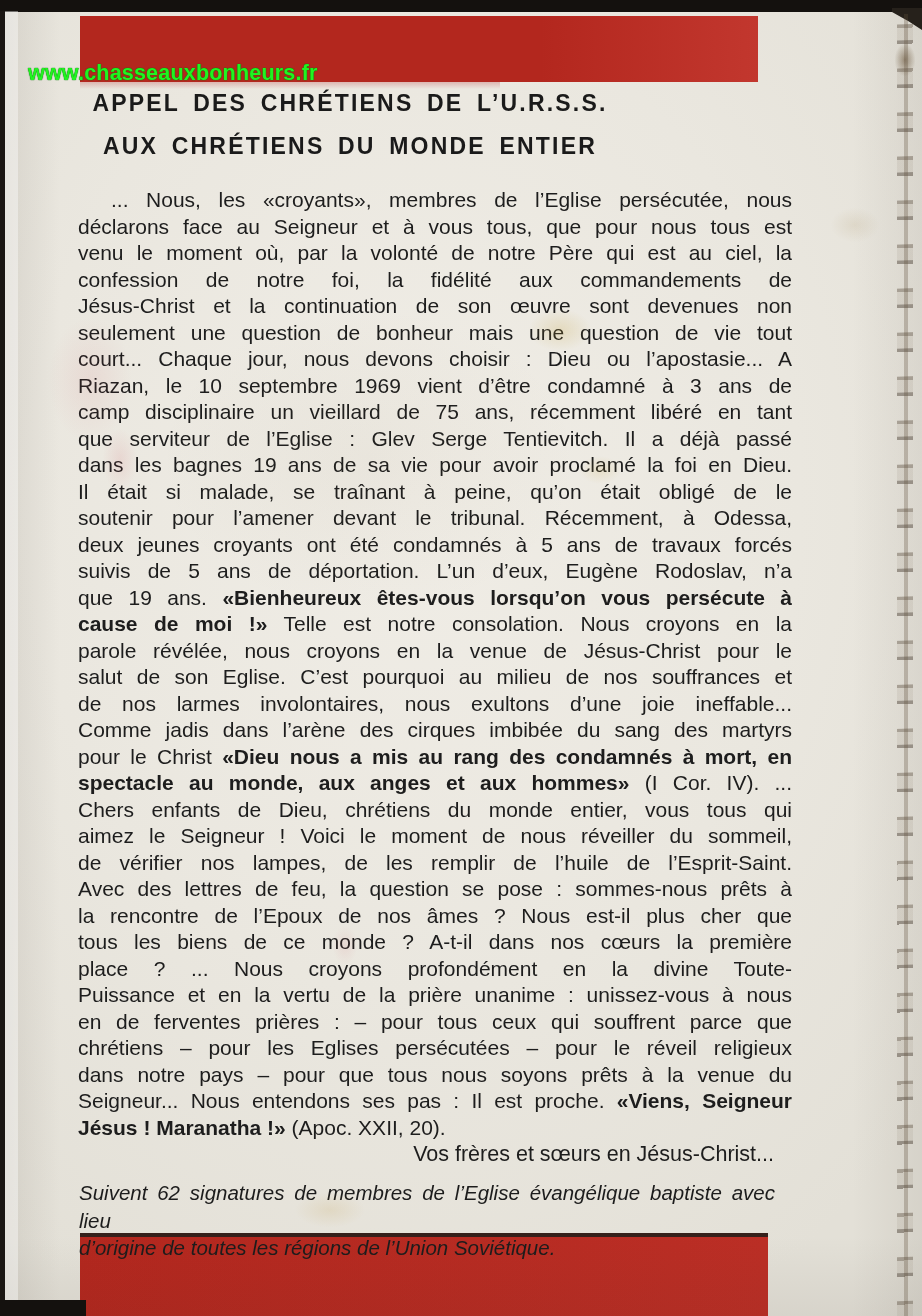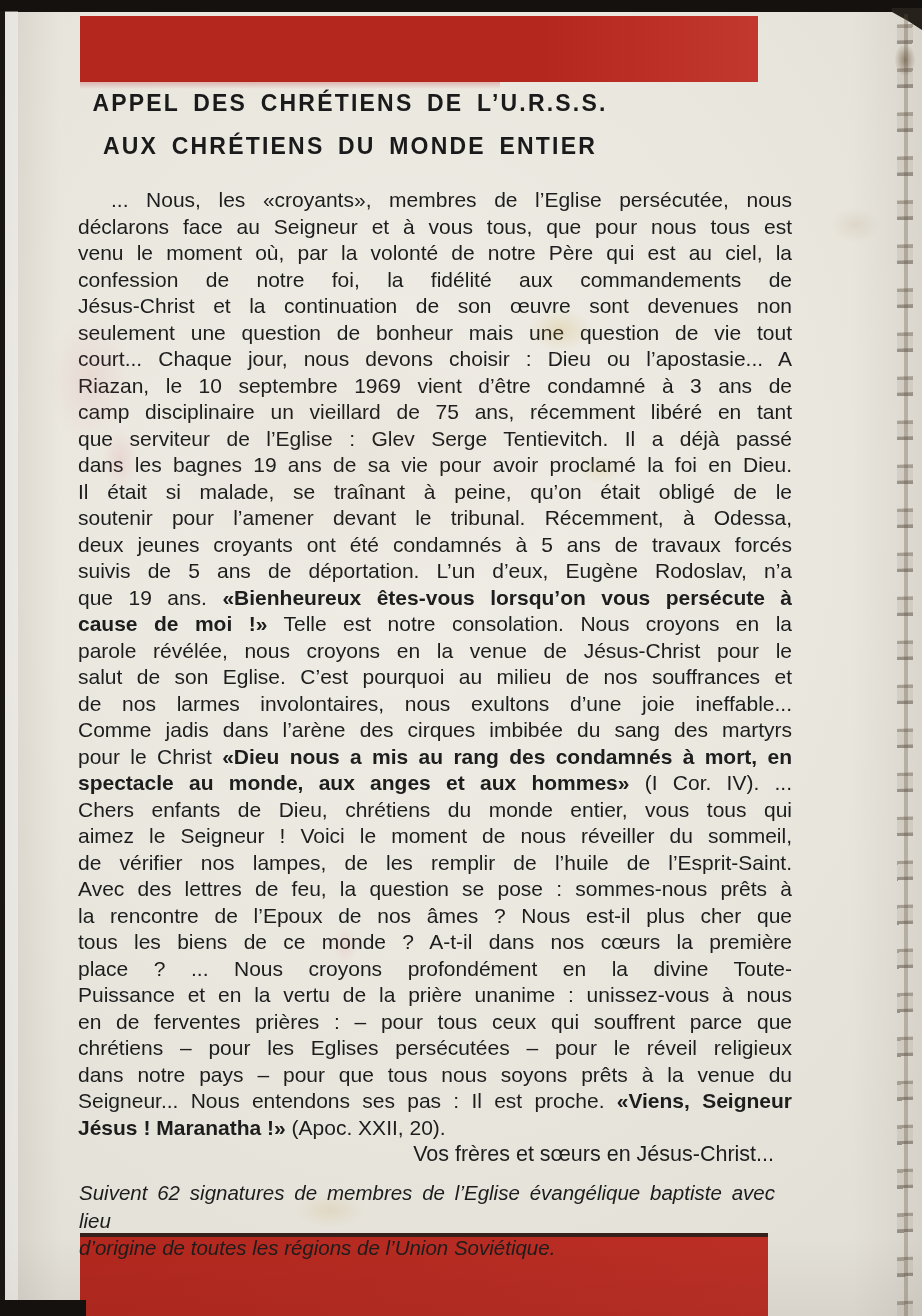--- a/index.html
+++ b/index.html
@@ -67,20 +67,21 @@
     linear-gradient(0deg, rgba(60,50,40,0.07), transparent 80px);}
 </style>
 </head>
 <body>
 
 <div class="page">
   <div class="red-top"></div>
   <div class="red-top-smear"></div>
   <div class="red-bottom"></div>
 
+  <div class="watermark">www.chasseauxbonheurs.fr</div>
 
   <div class="title-line t1">APPEL DES CHRÉTIENS DE L’U.R.S.S.</div>
   <div class="title-line t2">AUX CHRÉTIENS DU MONDE ENTIER</div>
 
   <div class="body-text">
       <div class="bline indent"><span>... Nous, les «croyants», membres de l’Eglise persécutée, nous</span></div>
       <div class="bline"><span>déclarons face au Seigneur et à vous tous, que pour nous tous est</span></div>
       <div class="bline"><span>venu le moment où, par la volonté de notre Père qui est au ciel, la</span></div>
       <div class="bline"><span>confession de notre foi, la fidélité aux commandements de</span></div>
       <div class="bline"><span>Jésus-Christ et la continuation de son œuvre sont devenues non</span></div>

